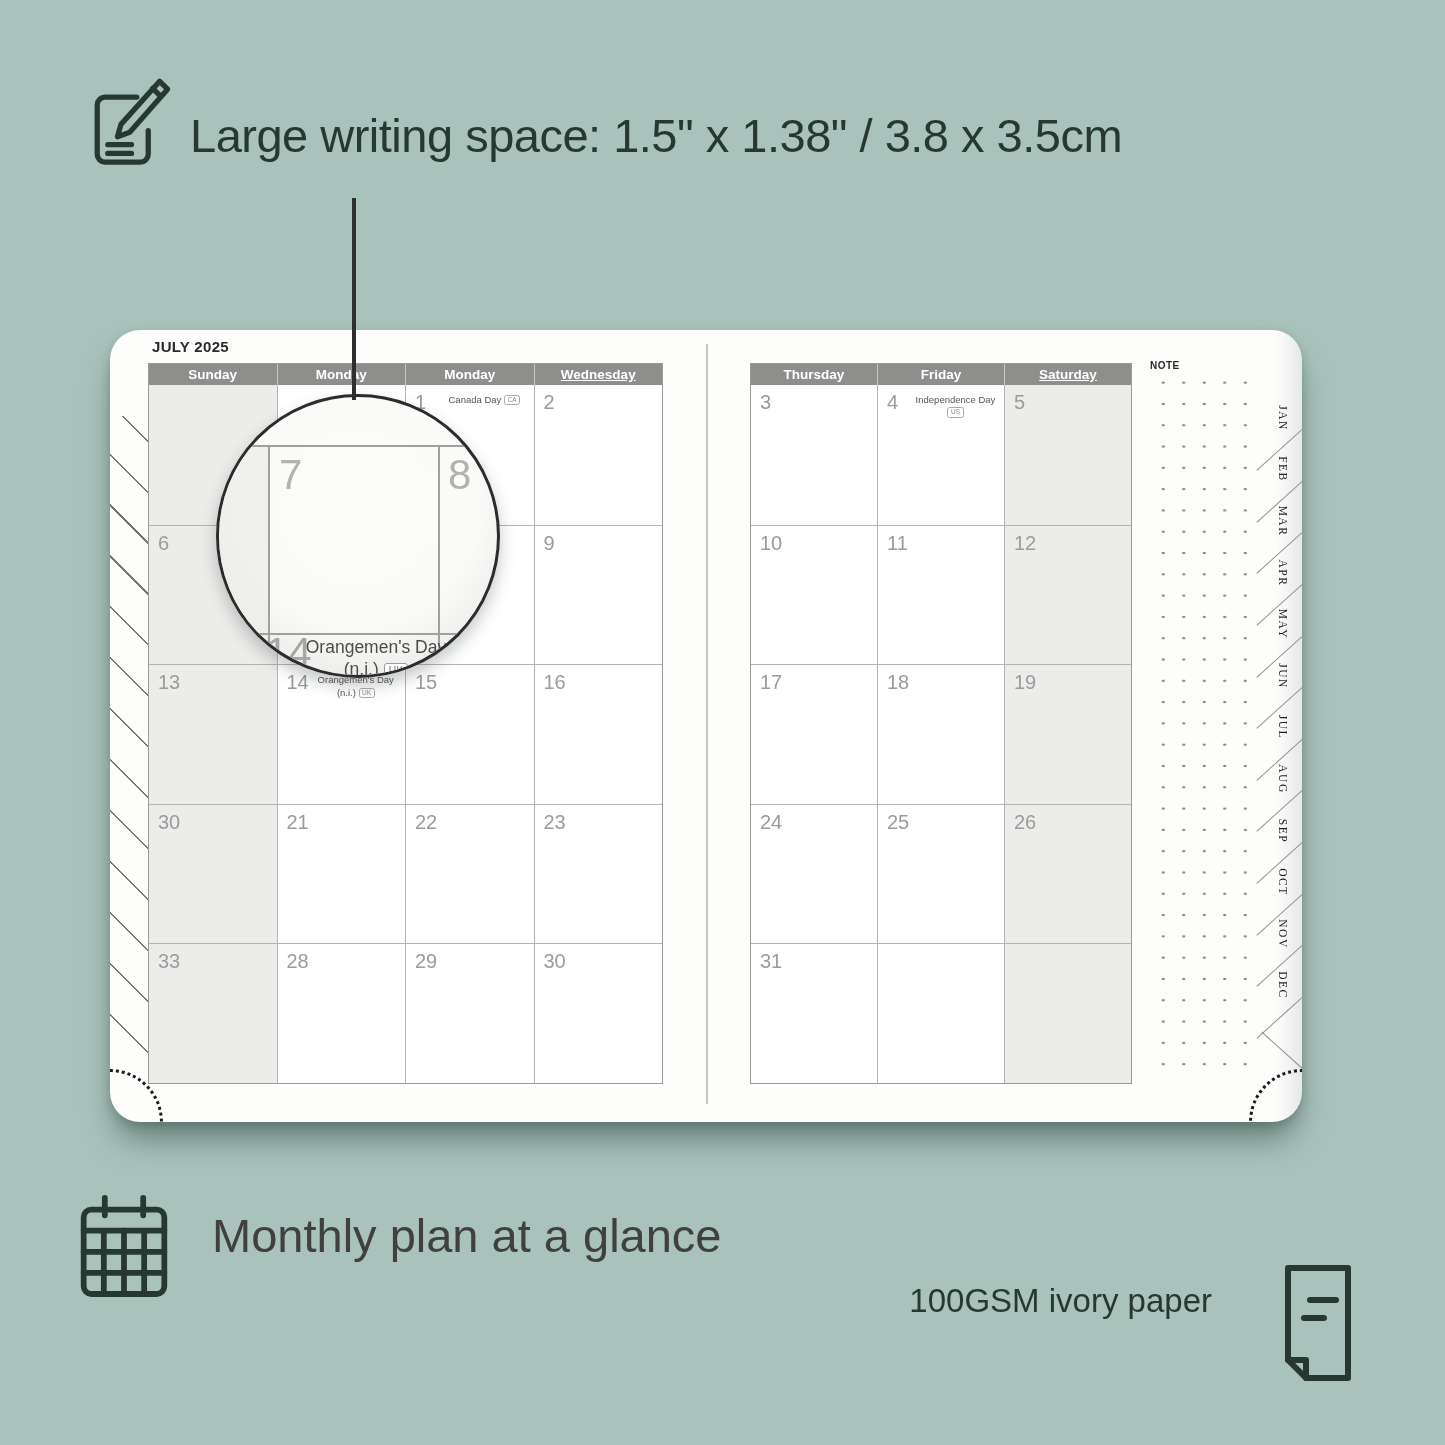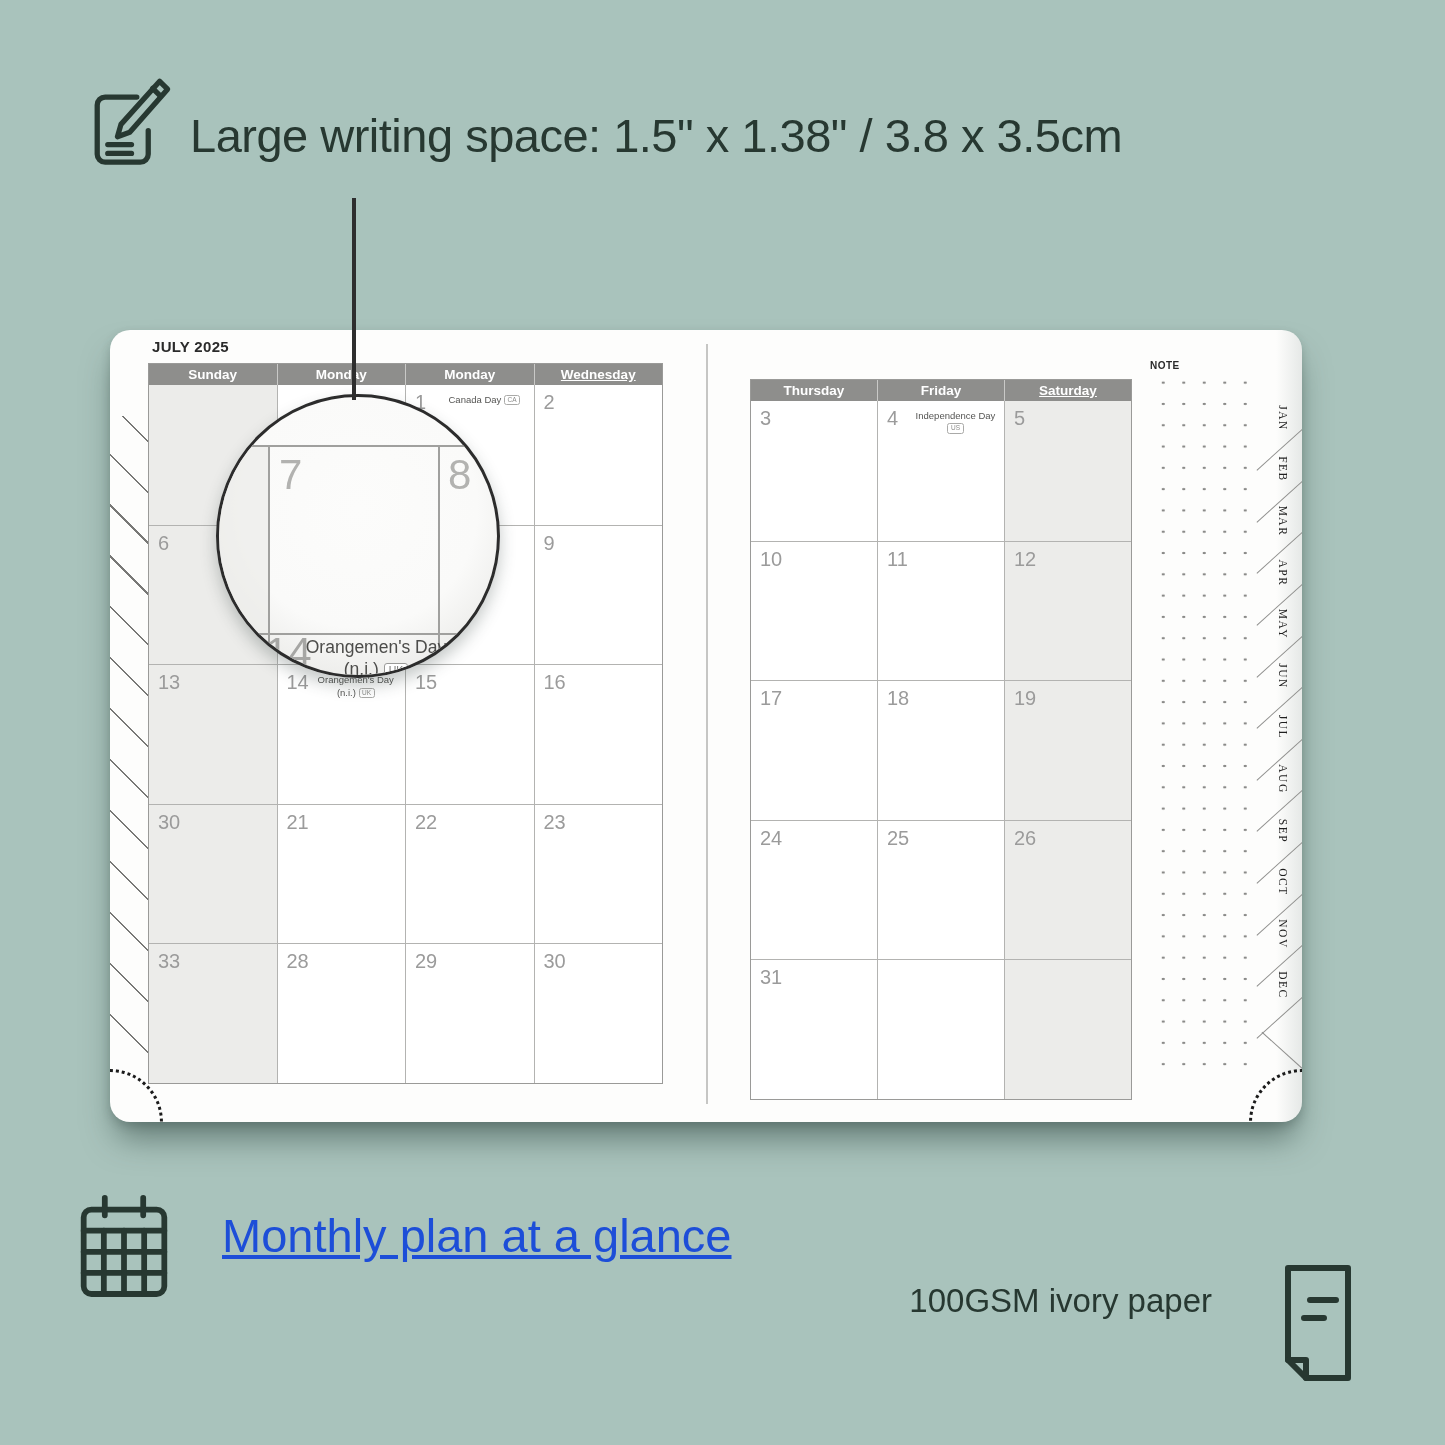--- a/index.html
+++ b/index.html
@@ -11,22 +11,22 @@
     overflow:hidden;
     color:#273831;
   }
 
   
   .feat-top {
     position:absolute; left:190px; top:108px;
     font-size:47px; font-weight:500; letter-spacing:-0.5px; color:#273831;
   }
   .feat-monthly {
-    position:absolute; left:222px; top:1208px;
-    font-size:47px; font-weight:500; color:#1d4ed8;text-decoration:underline;
+    position:absolute; left:212px; top:1208px;
+    font-size:47px; font-weight:500; color:#404040;
   }
   .feat-paper {
     position:absolute; right:233px; top:1282px;
     font-size:33px; font-weight:500; color:#273831;
   }
   .icon-note   { position:absolute; left:84px;  top:76px;  width:88px;  height:95px; }
   .icon-cal    { position:absolute; left:76px;  top:1188px; width:96px; height:116px; }
   .icon-paper  { position:absolute; left:1274px; top:1262px; width:88px; height:122px; }
 
   
@@ -46,33 +46,33 @@
   .mag-d8  { position:absolute; left:229px; top:54px;  font-size:42px; color:#b2b2b0; }
   .mag-d14 { position:absolute; left:46px;  top:232px; font-size:42px; color:#a6a6a4; }
   .mag-holiday { position:absolute; left:78px; top:240px; width:158px; text-align:center;
                  font-size:17.5px; color:#4c4c4a; line-height:1.25; }
   .mag-badge { display:inline-block; border:1.3px solid #9a9a98; border-radius:3px;
                font-size:10.5px; padding:0 4px; color:#79797 7; color:#787876; vertical-align:1px; background:#fff; }
 
   
   .page {
     position:absolute; left:110px; top:330px; width:1192px; height:792px;
-    background:#fdfdfc; border-radius:20px; overflow:hidden;
+    background:#fdfdfc; border-radius:30px; overflow:hidden;
     box-shadow:0 22px 32px -6px rgba(44,66,60,.55), 0 4px 10px rgba(44,66,60,.22);
   }
   .page-curl { position:absolute; top:0; right:0; width:26px; height:100%;
                background:linear-gradient(to right, rgba(0,0,0,0), rgba(88,108,102,.14)); }
   .hatch { position:absolute; left:0; top:86px; width:38px; height:648px;
            background:repeating-linear-gradient(45deg, rgba(0,0,0,0) 0 34.5px, #787876 34.5px 36px); }
   .month-title { position:absolute; left:42px; top:8px; font-size:15px; font-weight:bold; color:#2b2b2b; letter-spacing:.3px; }
   .spine { position:absolute; left:596px; top:14px; width:2px; height:760px; background:#c6c6c4; }
 
   .cal { position:absolute; top:33px; border:1px solid #9a9a98; background:#14b8a6; }
   .cal-left  { left:38px;  width:515px; height:721px; }
-  .cal-right { left:640px; width:382px; height:721px;margin-top:16px; }
+  .cal-right { left:640px; width:382px; height:721px; }
   .thead { display:flex; height:21px; background:#8e8e8c; }
   .th { flex:1; display:flex; align-items:center; justify-content:center;
         color:#fff; font-weight:bold; font-size:13.5px; border-right:1px solid #c9c9c7; }
   .th:last-child { border-right:none;text-decoration:underline; }
   .trow { display:flex; height:139.6px; border-top:1px solid #b3b3b1; }
   .trow:first-of-type { border-top:none; }
   .cell { flex:1; position:relative; border-right:1px solid #b3b3b1; background:#fff; }
   .cell:last-child { border-right:none; }
   .cell.shaded { background:#ececea; }
   .date { position:absolute; left:9px; top:6px; font-size:20px; color:#9b9b9b; }

